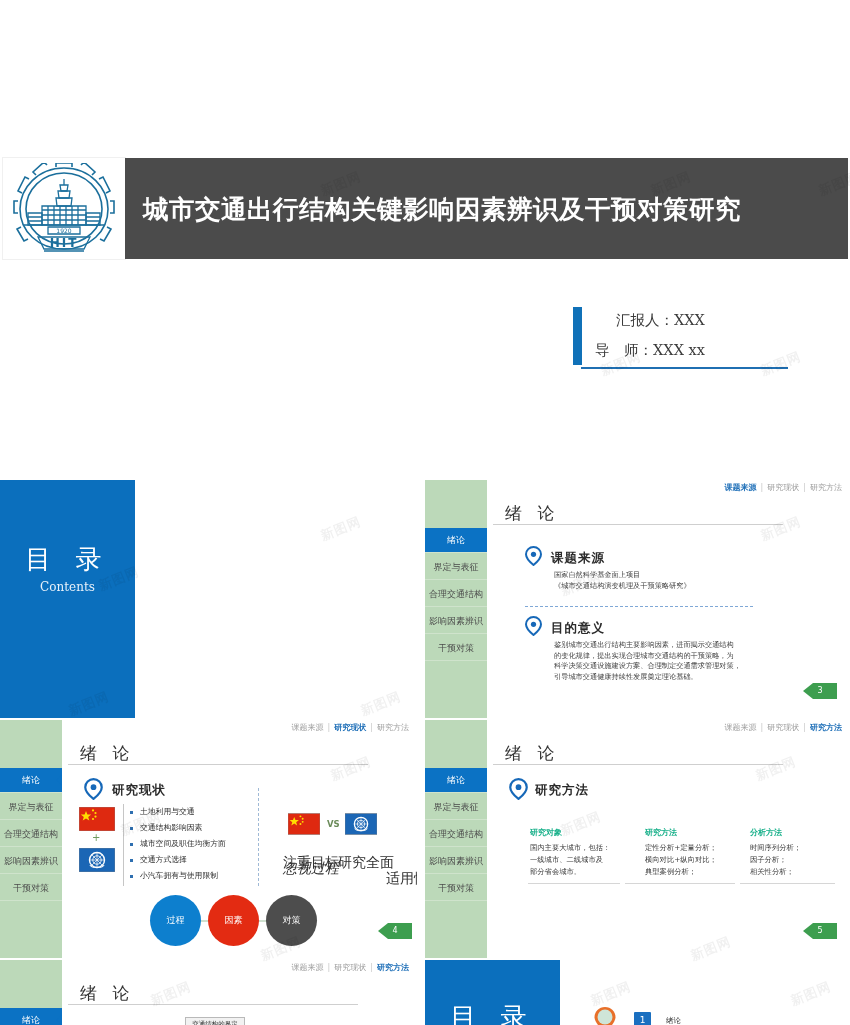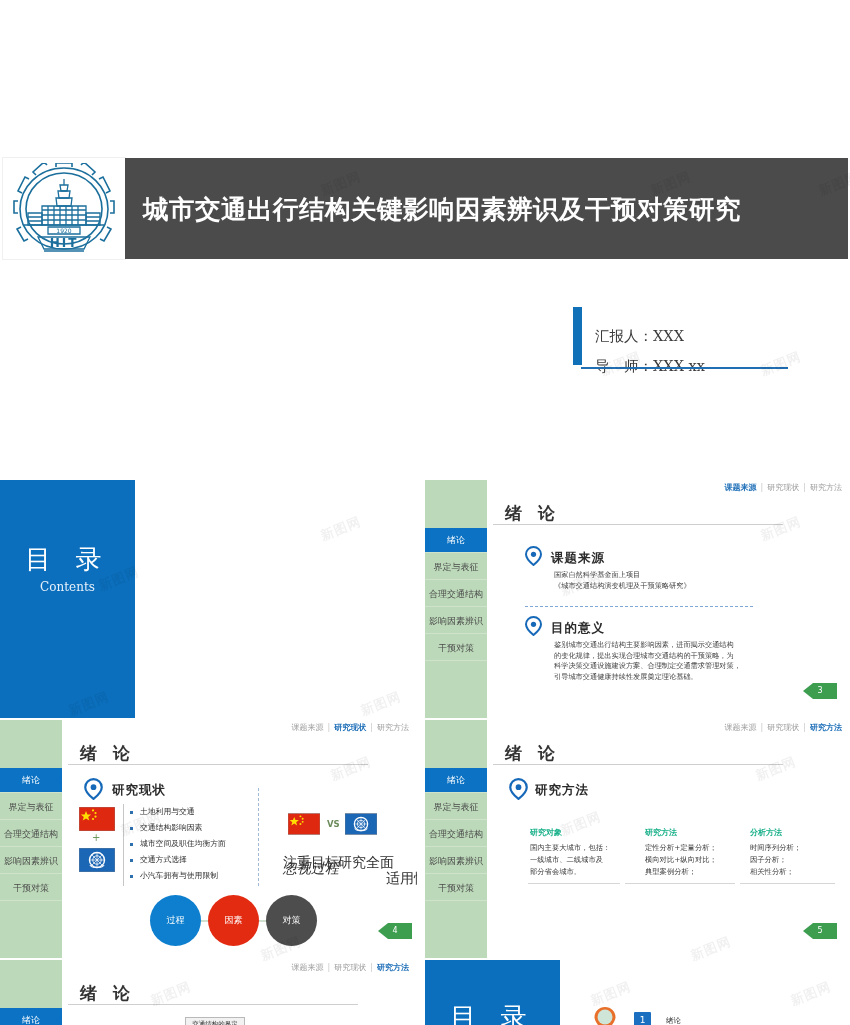--- a/index.html
+++ b/index.html
@@ -18,41 +18,41 @@
             box-shadow:0 0 0 1px #f0f0f0;}
   .hdr-bar{position:absolute;left:122px;top:0;width:723px;height:101px;background:#4b4b4b;}
   .hdr-bar-title{position:absolute;left:18px;top:50%;transform:translateY(-50%);
         color:#ffffff;font-size:25.5px;letter-spacing:.5px;font-weight:700;
         font-family:Liberation Mono, monospace;white-space:nowrap;}
 
   .logo-svg{position:absolute;left:50%;top:50%;transform:translate(-50%,-50%);}
 
   .presenter{position:absolute;left:573px;top:305px;width:215px;}
   .presenter .pbar{position:absolute;left:0;top:2px;width:9px;height:58px;background:#1071b8;}
-  .presenter .plines{position:absolute;left:22px;top:16px;}
+  .presenter .plines{position:absolute;left:22px;top:0;text-align:right;}
   .presenter .pline{font-size:14.5px;color:#3b3b3b;line-height:30px;white-space:nowrap;
         font-family:"DejaVu Serif","Liberation Serif",serif;}
   .presenter .prule{position:absolute;left:8px;top:62px;width:207px;height:2px;background:#1f6fb2;}
 
   
   .slide{position:absolute;background:#fff;overflow:hidden;}
   .s-left-rail{position:absolute;left:0;top:0;width:62px;height:100%;background:#bcd9b9;}
   .s-rail-item{position:absolute;left:0;width:62px;height:24px;line-height:24px;text-align:center;
         font-size:9px;color:#4a4a4a;font-family:"DejaVu Sans",sans-serif;
         border-bottom:1px solid #cfe3cc;}
   .s-rail-item.active{background:#0b72c4;color:#fff;}
   .s-rail-arrow{position:absolute;width:0;height:0;border-top:5px solid transparent;
         border-bottom:5px solid transparent;border-right:6px solid #0b72c4;}
 
   .s-topnav{position:absolute;right:8px;top:2px;font-size:8px;color:#9b9b9b;
         font-family:"DejaVu Sans",sans-serif;white-space:nowrap;}
   .s-topnav span.sep{color:#c9c9c9;margin:0 4px;}
   .s-topnav span.on{color:#1e6fb8;font-weight:bold;}
 
-  .s-title{position:absolute;font-size:17px;color:#333;font-weight:bold;letter-spacing:5px;
+  .s-title{position:absolute;font-size:17px;color:#333;font-weight:normal;letter-spacing:5px;
         font-family:"DejaVu Sans",sans-serif;}
   .s-rule{position:absolute;height:1px;background:#cfcfcf;}
 
   .pin{position:absolute;}
   .sec-h{position:absolute;font-size:12.5px;font-weight:bold;color:#2b2b2b;
         font-family:"DejaVu Sans",sans-serif;letter-spacing:1px;}
   .body-txt{position:absolute;font-size:7.2px;line-height:10.5px;color:#3f3f3f;
         font-family:"DejaVu Serif","Liberation Serif",serif;}
 
   .dashline{position:absolute;height:0;border-top:1px dashed #7fa8d6;}

